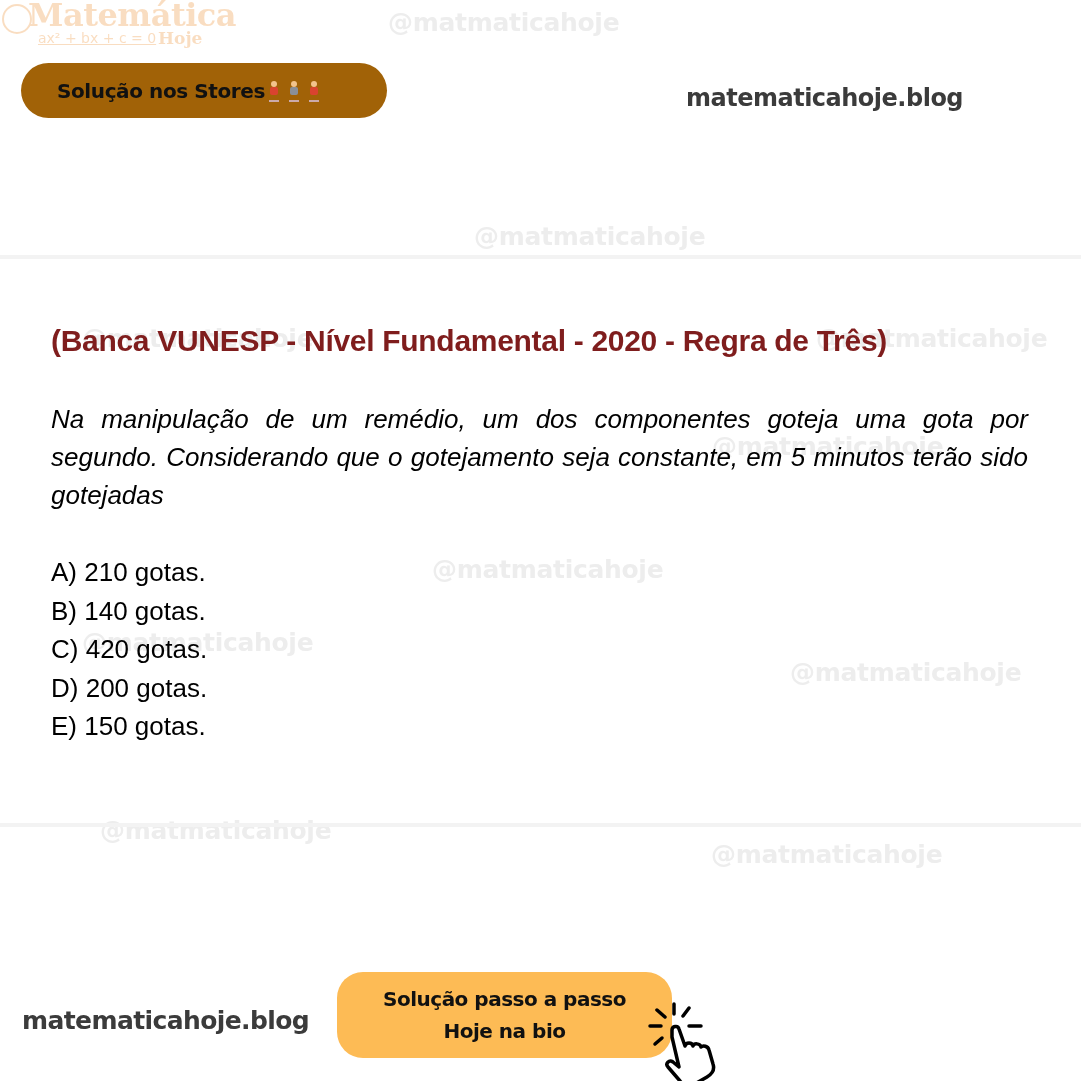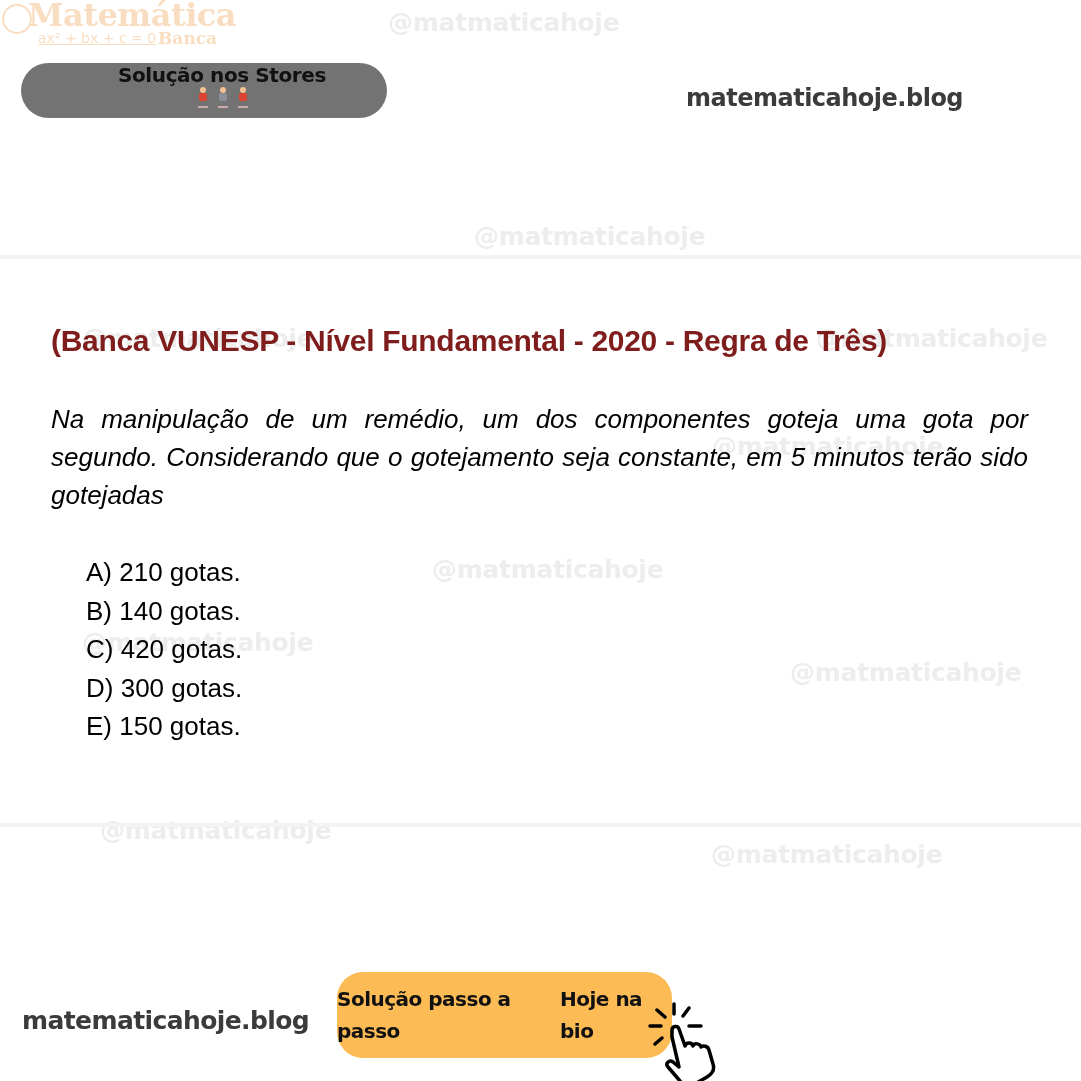--- a/index.html
+++ b/index.html
@@ -4,46 +4,46 @@
   <style>
     html, body { margin:0; padding:0; }
     body { width:1081px; height:1081px; background:#ffffff; position:relative; overflow:hidden; font-family:"Liberation Sans", sans-serif; }
     .wm { position:absolute; font-family:"DejaVu Sans", sans-serif; font-weight:bold; font-size:25px; color:#ededed; white-space:nowrap; letter-spacing:-0.3px; }
     .sep { position:absolute; left:0; width:1081px; height:4px; background:#f3f3f3; }
     .logo { position:absolute; left:0; top:0; width:230px; height:52px; opacity:0.35; }
     .logo-title { position:absolute; left:28px; top:-4px; font-family:"DejaVu Serif", serif; font-weight:bold; font-size:32px; color:#f0a050; letter-spacing:-0.5px; }
     .logo-eq { position:absolute; left:38px; top:30px; font-family:"DejaVu Sans", sans-serif; font-size:14px; color:#f0a050;text-decoration:underline; }
     .logo-hoje { position:absolute; left:158px; top:28px; font-family:"DejaVu Serif", serif; font-weight:bold; font-size:17px; color:#f0a050; }
     .logo-globe { position:absolute; left:2px; top:4px; width:26px; height:26px; border-radius:50%; border:2px solid #f0a050; }
-    .pill-top { position:absolute; left:21px; top:63px; width:366px; height:55px; border-radius:28px; background:#737373; display:flex; align-items:center; padding-left:36px; box-sizing:border-box;flex-direction:column; }
+    .pill-top { position:absolute; left:21px; top:63px; width:366px; height:55px; border-radius:28px; background:#a16207; display:flex; align-items:center; padding-left:36px; box-sizing:border-box; }
     .pill-top span.t { font-family:"DejaVu Sans", sans-serif; font-weight:bold; font-size:20px; color:#111; letter-spacing:-0.4px; }
     .runners { display:flex; gap:6px; margin-left:2px; }
     .runner { width:14px; height:20px; position:relative; }
     .runner .head { position:absolute; left:4px; top:0; width:6px; height:6px; border-radius:50%; background:#f2c38c; }
     .runner .bodyp { position:absolute; left:3px; top:6px; width:8px; height:8px; background:#d9432f; border-radius:2px; }
     .runner .legs { position:absolute; left:2px; top:14px; width:10px; height:5px; border-bottom:2px solid #caa; }
     .runner.grey .bodyp { background:#8a8f99; }
     .blog-top { position:absolute; left:686px; top:84px; font-family:"DejaVu Sans", sans-serif; font-weight:bold; font-size:24px; color:#3b3b3b; letter-spacing:-0.5px; }
     .heading { position:absolute; left:51px; top:324px; font-weight:bold; font-size:30px; color:#7f1d1d; letter-spacing:-0.3px; }
     .question { position:absolute; left:51px; top:400px; width:977px; font-size:26px; line-height:38px; color:#000; text-align:justify; text-align-last:left;font-style:italic; }
     .options { position:absolute; left:51px; top:553px; font-size:26px; line-height:38.5px; color:#000; }
-    .opt { display:block; white-space:nowrap;margin-left:35px; }
+    .opt { display:block; white-space:nowrap; }
     .blog-bottom { position:absolute; left:22px; top:1006px; font-family:"DejaVu Sans", sans-serif; font-weight:bold; font-size:25px; color:#3b3b3b; letter-spacing:-0.6px; }
-    .pill-bottom { position:absolute; left:337px; top:972px; width:335px; height:86px; border-radius:26px; background:#fdbb55; display:flex; flex-direction:row; align-items:center; justify-content:center; }
+    .pill-bottom { position:absolute; left:337px; top:972px; width:335px; height:86px; border-radius:26px; background:#fdbb55; display:flex; flex-direction:column; align-items:center; justify-content:center; }
     .pill-bottom span { font-family:"DejaVu Sans", sans-serif; font-weight:bold; font-size:20px; color:#111; line-height:32px; letter-spacing:-0.5px; }
     .hand { position:absolute; left:645px; top:1000px; width:85px; height:81px; }
   </style>
 </head>
 <body>
 
 <div class="logo">
   <div class="logo-globe"></div>
   <div class="logo-title">Matemática</div>
   <div class="logo-eq">ax² + bx + c = 0</div>
-  <div class="logo-hoje">Banca</div>
+  <div class="logo-hoje">Hoje</div>
 </div>
 
 <div class="wm" style="left:388px;top:8px;">@matmaticahoje</div>
 <div class="wm" style="left:474px;top:222px;">@matmaticahoje</div>
 <div class="wm" style="left:82px;top:324px;">@matmaticahoje</div>
 <div class="wm" style="left:816px;top:324px;">@matmaticahoje</div>
 <div class="wm" style="left:712px;top:432px;">@matmaticahoje</div>
 <div class="wm" style="left:432px;top:555px;">@matmaticahoje</div>
 <div class="wm" style="left:82px;top:628px;">@matmaticahoje</div>
 <div class="wm" style="left:790px;top:658px;">@matmaticahoje</div>
@@ -75,21 +75,21 @@
 </div>
 <div class="blog-top">matematicahoje.blog</div>
 
 <div class="heading">(Banca VUNESP - Nível Fundamental - 2020 - Regra de Três)</div>
 <div class="question">Na manipulação de um remédio, um dos componentes goteja uma gota por segundo. Considerando que o gotejamento seja constante, em 5 minutos terão sido gotejadas</div>
 
 <div class="options">
   <span class="opt"><span>A)</span> <span>210 gotas.</span></span>
   <span class="opt"><span>B)</span> <span>140 gotas.</span></span>
   <span class="opt"><span>C)</span> <span>420 gotas.</span></span>
-  <span class="opt"><span>D)</span> <span>300 gotas.</span></span>
+  <span class="opt"><span>D)</span> <span>200 gotas.</span></span>
   <span class="opt"><span>E)</span> <span>150 gotas.</span></span>
 </div>
 
 <div class="blog-bottom">matematicahoje.blog</div>
 <div class="pill-bottom">
   <span>Solução passo a passo</span>
   <span>Hoje na bio</span>
 </div>
 <svg class="hand" viewBox="0 0 85 81" fill="none" stroke="#000" stroke-width="3.5" stroke-linecap="round" stroke-linejoin="round">
   <line x1="12" y1="10" x2="20" y2="17"></line>

